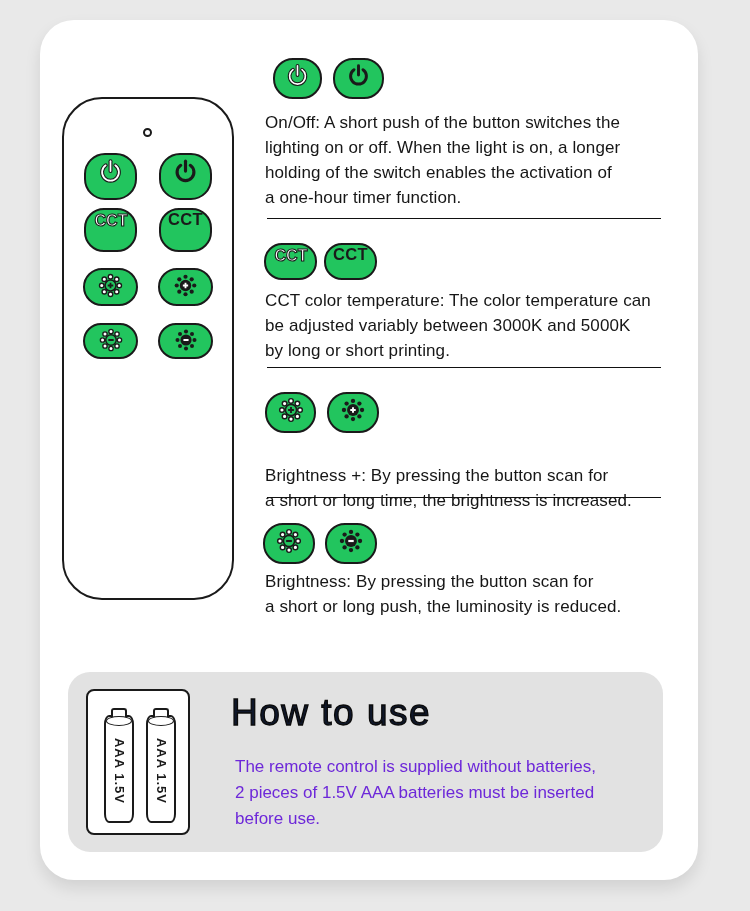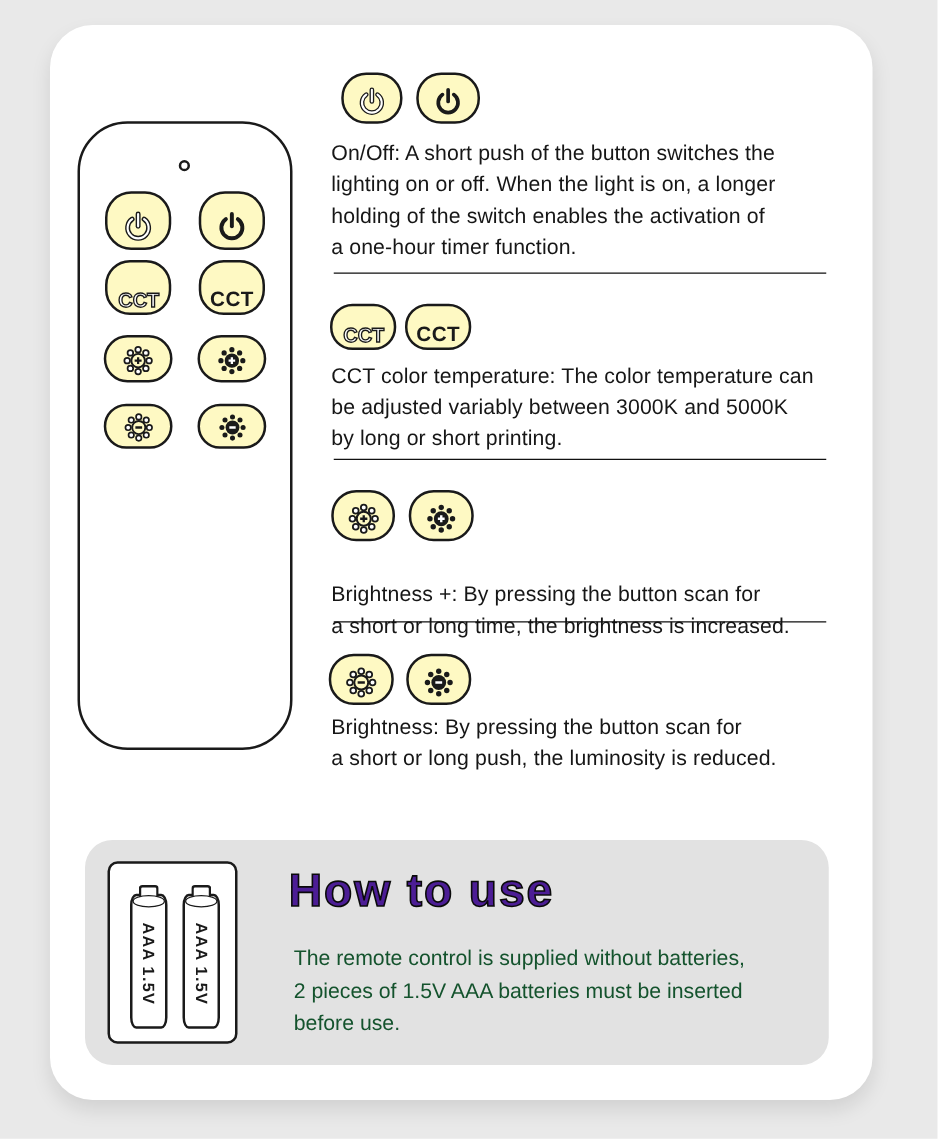--- a/index.html
+++ b/index.html
@@ -19,22 +19,22 @@
   
   .remote {
     position:absolute; left:22px; top:77px; width:172px; height:503px;
     border:2.5px solid #1a1a1a; border-radius:40px; background:#fff;
   }
   .led {
     position:absolute; left:79px; top:29px; width:9px; height:9px;
     border:2.2px solid #1a1a1a; border-radius:50%;
   }
   .rbtn, .oval {
-    position:absolute; background:#fef9c3; border:2.3px solid #1a1a1a;
-    display:flex; align-items:flex-end; justify-content:center;
+    position:absolute; background:#22c55e; border:2.3px solid #1a1a1a;
+    display:flex; align-items:flex-start; justify-content:center;
   }
   .cct-bold { font-weight:bold; font-size:16.5px; letter-spacing:0.3px; color:#1a1a1a; }
   
   .sec-text {
     position:absolute; font-size:17px; line-height:25px; white-space:pre-line;
     color:#161616; letter-spacing:0.1px;
   }
   .divider { position:absolute; left:227px; width:394px; border-top:1.6px solid #111; }
   
   .panel {
@@ -59,26 +59,26 @@
     border:1.6px solid #1a1a1a; border-radius:50%; background:#fff;
   }
   .battery .blabel {
     position:absolute; left:50%; top:52%;
     transform:translate(-50%,-50%) rotate(90deg);
     font-size:13px; font-weight:bold; letter-spacing:1px; white-space:nowrap;
     color:#1a1a1a;
   }
   .howto-title {
     position:absolute; left:163px; top:20px;
-    font-size:37px; font-weight:700; letter-spacing:1.5px; color:#4c1d95;
+    font-size:37px; font-weight:400; letter-spacing:1.5px; color:#0f172a;
     -webkit-text-stroke:1.3px #0a0a0a;
   }
   .howto-body {
     position:absolute; left:167px; top:82px;
-    font-size:17px; line-height:26px; white-space:pre-line; color:#14532d;
+    font-size:17px; line-height:26px; white-space:pre-line; color:#6d28d9;
   }
   svg.defs { position:absolute; width:0; height:0; }
 </style>
 </head>
 <body>
 
 <svg class="defs">
   <defs>
     <symbol id="power-outline" viewBox="0 0 40 40">
       <g fill="none" stroke-linecap="round">

